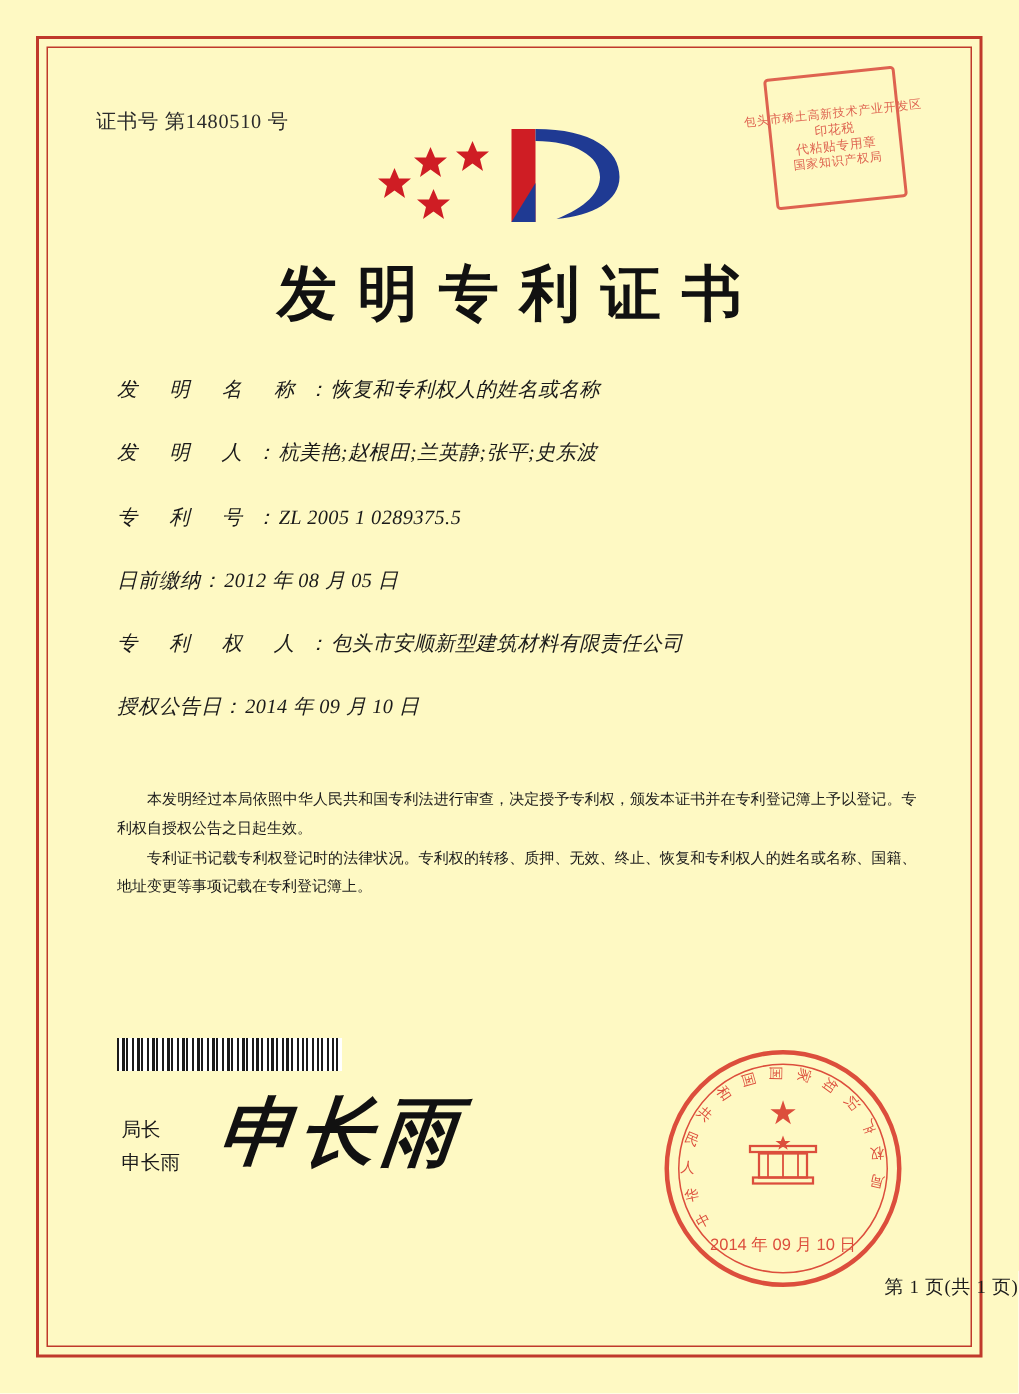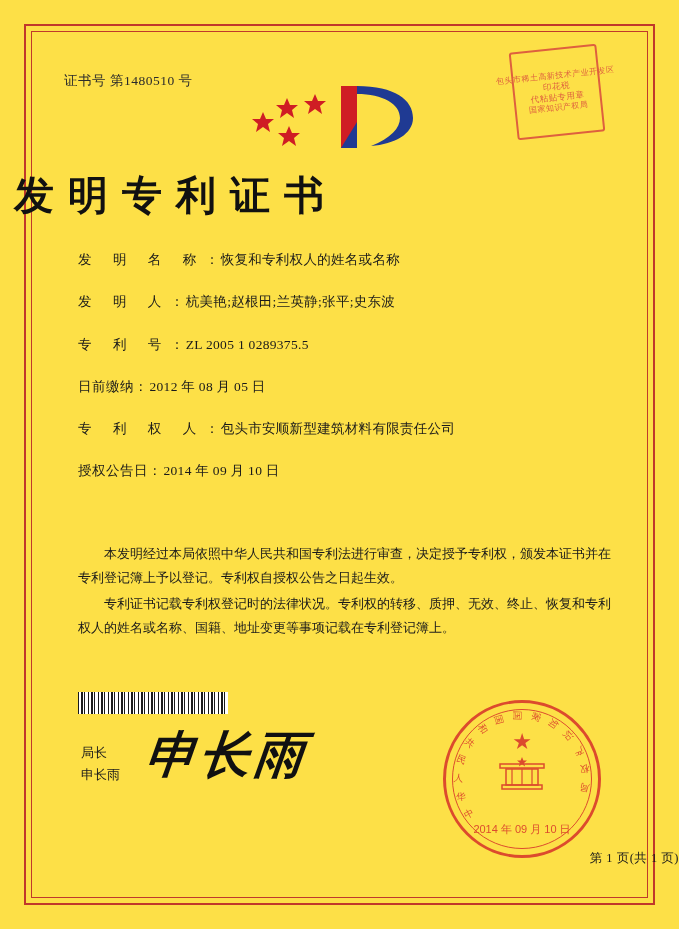--- a/index.html
+++ b/index.html
@@ -13,21 +13,21 @@
     font-family: "Liberation Serif", "DejaVu Serif", serif;
     color: #1a1a1a;
     position: relative;
     overflow: hidden;
   }
 
   
   .page {
     position: absolute;
     inset: 0;
-    background: #fde047;
+    background: #fef9c3;
   }
   .border-outer {
     position: absolute;
     left: 24px;
     top: 24px;
     right: 24px;
     bottom: 24px;
     border: 2px solid #c0392b;
   }
   .border-inner {
@@ -89,20 +89,21 @@
     width: 190px;
     height: 74px;
   }
 
   
   .title {
     position: absolute;
     left: 0;
     right: 0;
     top: 168px;
+    text-align: center;
     font-size: 40px;
     font-weight: bold;
     letter-spacing: 14px;
     text-indent: 14px;
     color: #111;
     font-family: "DejaVu Serif", "Liberation Serif", serif;
   }
 
   
   .fields {
@@ -110,20 +111,21 @@
     left: 78px;
     right: 66px;
     top: 250px;
   }
   .field-row {
     display: flex;
     align-items: flex-start;
     margin-bottom: 22px;
     font-size: 13.5px;
     line-height: 1.5;
+    font-style: italic;
   }
   .field-label {
     flex: 0 0 auto;
     white-space: nowrap;
     color: #1a1a1a;
   }
   .field-label.sp4 { letter-spacing: 9px; }
   .field-label.sp3 { letter-spacing: 9px; }
   .field-label.sp0 { letter-spacing: 0.5px; }
   .field-colon {
@@ -133,22 +135,22 @@
     flex: 1 1 auto;
     color: #1a1a1a;
     letter-spacing: 0.3px;
   }
 
   
   .body-text {
     position: absolute;
     left: 78px;
     right: 68px;
-    top: 542px;
-    font-size: 13px;
+    top: 525px;
+    font-size: 10px;
     line-height: 1.85;
     text-align: justify;
     color: #1a1a1a;
   }
   .body-text p {
     margin: 0 0 2px 0;
     text-indent: 2em;
   }
 
   

